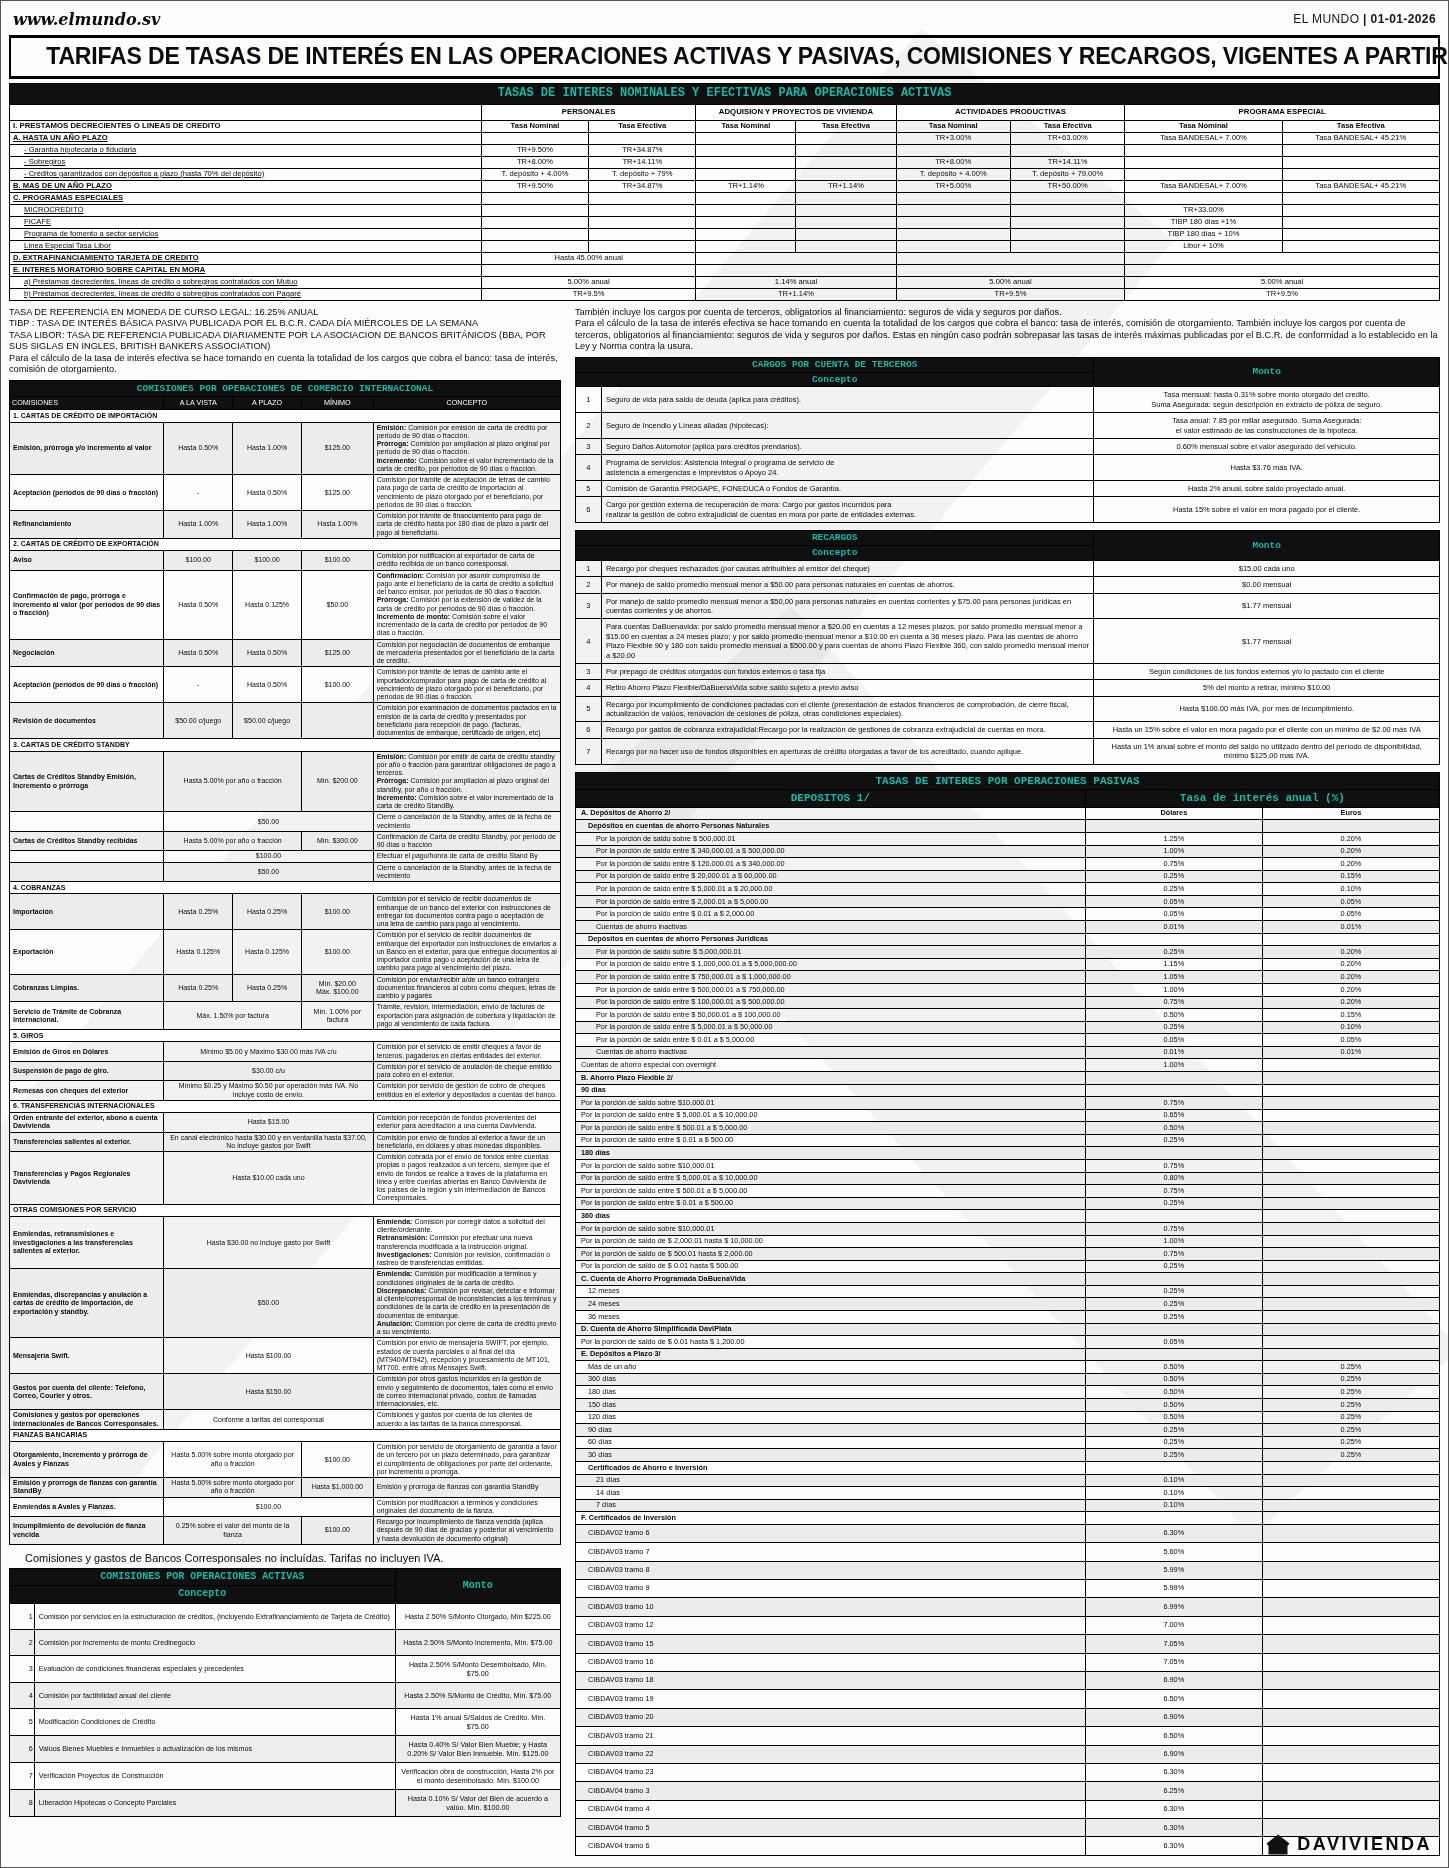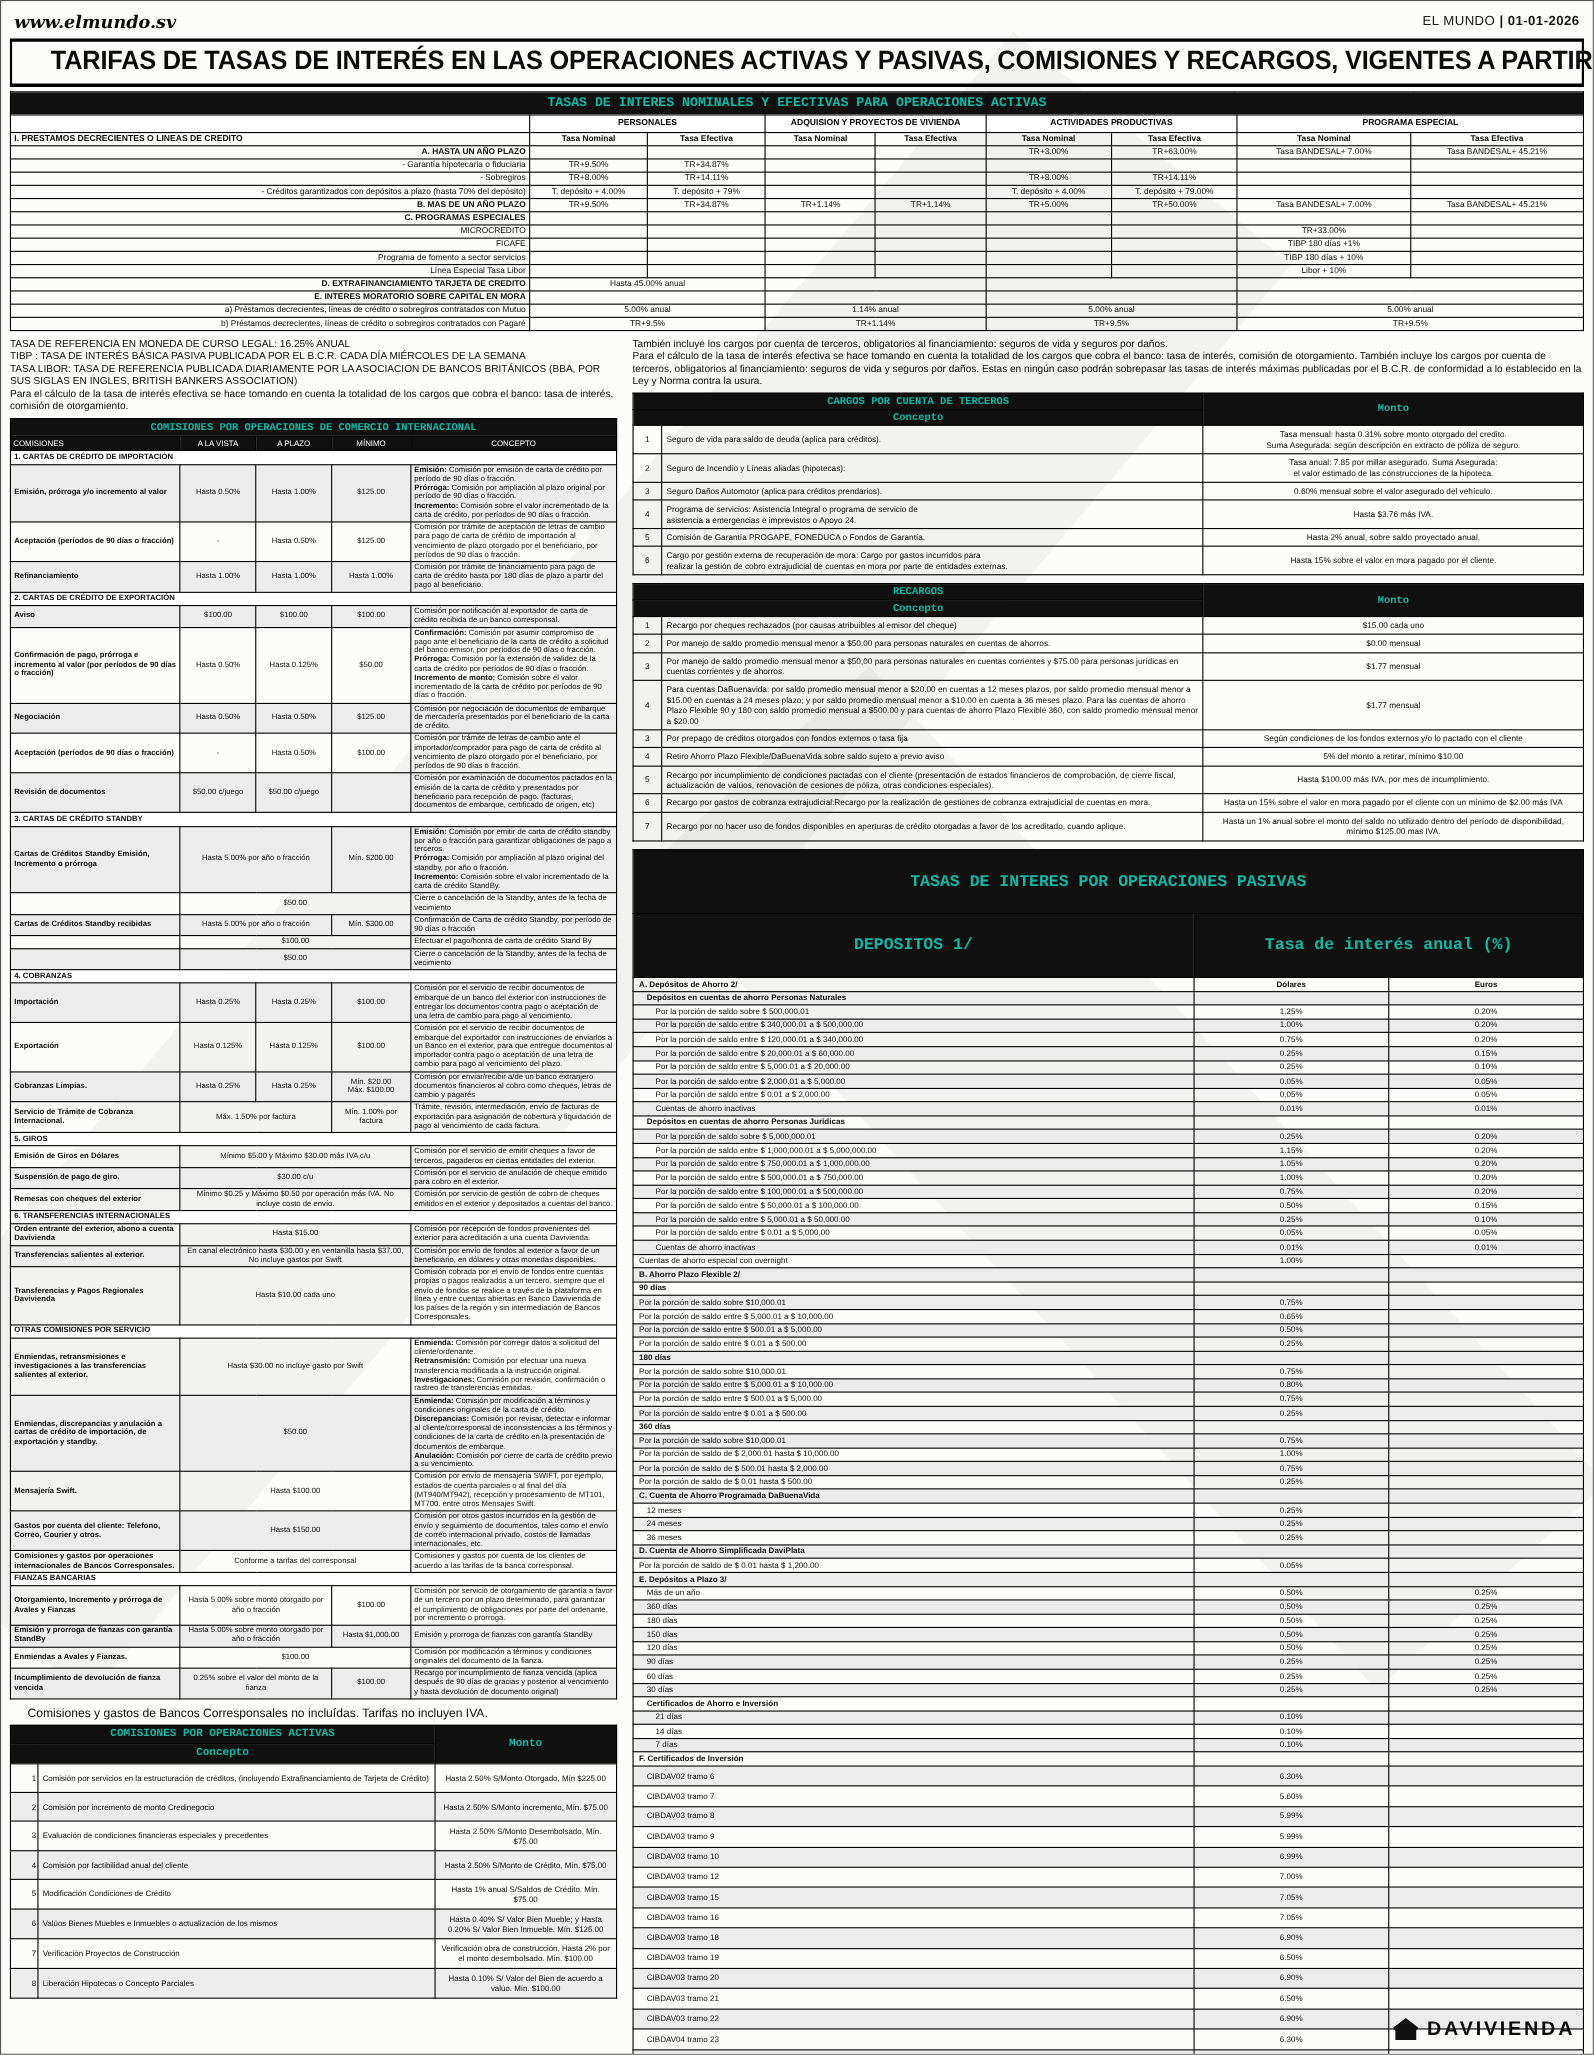--- a/index.html
+++ b/index.html
@@ -23,21 +23,21 @@
   .b{font-weight:700;}
   .val{text-align:center;}
   .con{text-align:left;}
   #t-activas{font-size:7.6px;line-height:1.15;margin-top:4px;}
   #t-activas .bar{font-size:12px;padding:3px;}
   #t-activas th.grp-h{background:#fff;color:#000;font-size:7.8px;text-align:center;font-weight:700;padding:3px 12px;}
   #t-activas th.corner{background:#fff;border:0.8px solid #000;}
   #t-activas th.rowhead{text-align:left;font-weight:700;font-size:7.8px;}
   #t-activas th.tasa{text-align:center;font-weight:700;}
   #t-activas td{height:9px;}
-  .lblA{text-align:right;}
+  .lblA{text-align:left;text-decoration:underline;}
   .ind{padding-left:14px;}
   .columns{display:flex;gap:14px;margin-top:6px;position:relative;z-index:2;align-items:flex-start;}
   .col-left{width:552px;flex:none;}
   .col-right{flex:1;min-width:0;}
   .notes{font-size:9.2px;line-height:1.25;}
   .notes p{margin:0;}
   #t-comercio{font-size:7px;line-height:1.18;margin-top:4px;}
   #t-comercio th{font-size:7.2px;}
   #t-comercio .bar{font-size:9.5px;padding:2px;}
   #t-comercio thead tr.cols th{background:#101010;color:#fff;text-align:center;padding:2px;}
@@ -51,21 +51,21 @@
   #t-comact td{padding:4px 4px;}
   #t-comact td.num{text-align:right;padding:8px 1px;}
   #t-comact td.m{text-align:center;}
   #t-comact tbody tr:nth-child(even){background:#ededed;}
   #t-cargos,#t-recargos{font-size:7.5px;line-height:1.25;margin-bottom:7px;}
   #t-cargos .bar,#t-recargos .bar{font-size:9.5px;padding:1px;}
   #t-cargos td,#t-recargos td{padding:3px 4px;}
   #t-cargos td.num,#t-recargos td.num{text-align:center;padding:3px 1px;}
   #t-cargos td.m,#t-recargos td.m{text-align:center;}
   #t-pasivas{font-size:7.3px;line-height:1.15;}
-  #t-pasivas .bar{font-size:15px;padding:20px;}
+  #t-pasivas .bar{font-size:11px;padding:2px;}
   #t-pasivas td{padding:1.6px 4px;}
   #t-pasivas tbody tr:nth-child(even){background:#ececec;}
   #t-pasivas td.pl0{padding-left:5px;}
   #t-pasivas td.pl1{padding-left:12px;}
   #t-pasivas td.pl2{padding-left:20px;}
   #t-pasivas tr.tall td{padding-top:4.5px;padding-bottom:4.5px;}
   .logo{position:absolute;right:16px;bottom:12px;display:flex;align-items:center;gap:7px;z-index:3;}
   .logo svg{width:24px;height:21px;}
   .logo .lname{font-size:18px;font-weight:700;letter-spacing:2.5px;font-family:"Liberation Sans",sans-serif;}
 </style>

